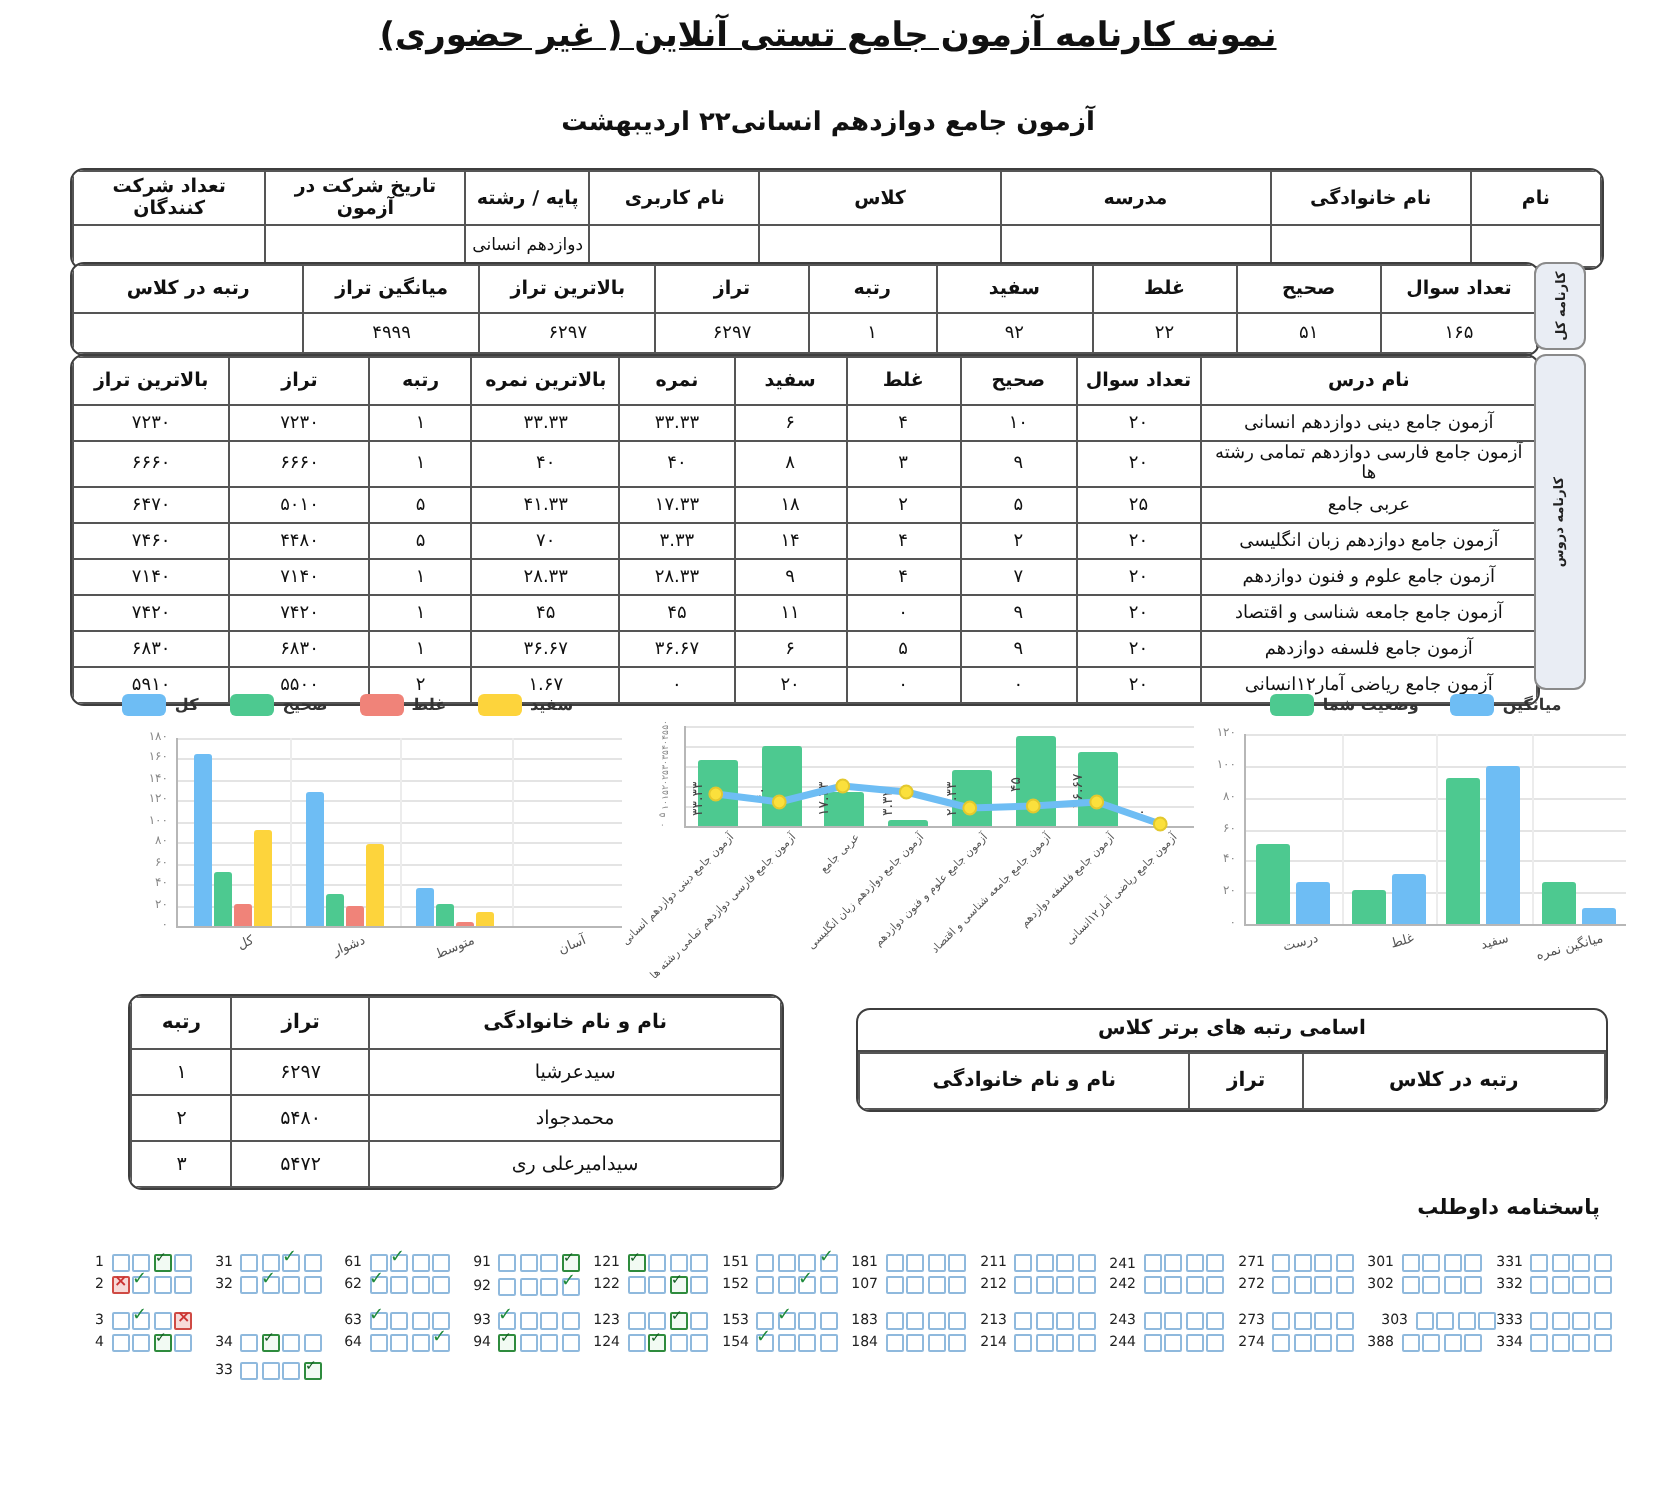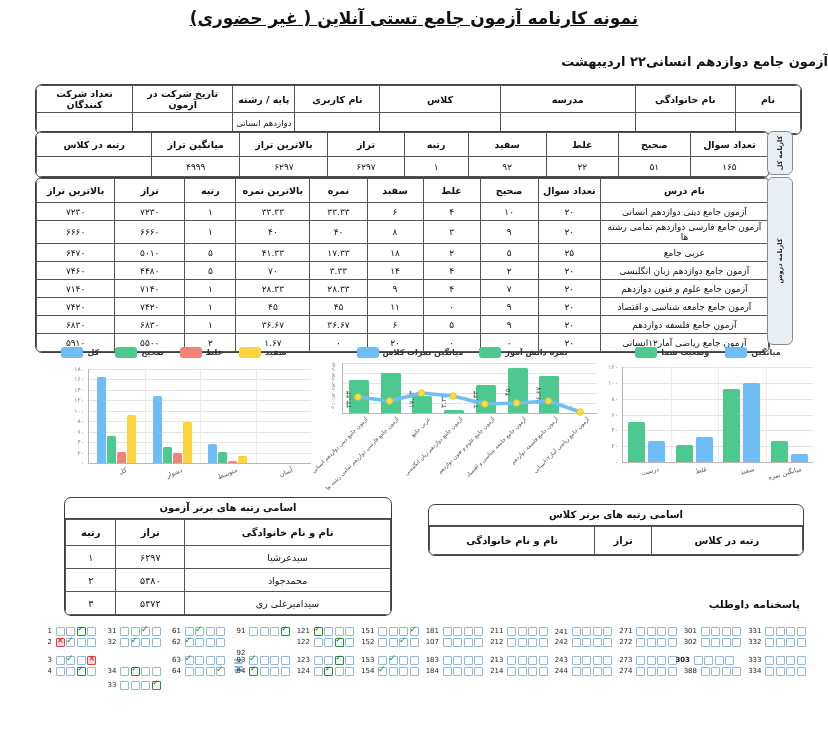--- a/index.html
+++ b/index.html
@@ -1,21 +1,21 @@
 <!DOCTYPE html>
 <html lang="fa"><head>
 <meta charset="utf-8">
 <style>
   html,body{margin:0;padding:0;background:#fff;}
   #page{position:relative;width:828px;height:744px;background:#fff;overflow:hidden;
         font-family:"DejaVu Sans", sans-serif;direction:rtl;color:#111;}
   
   #page-title{position:absolute;left:0;right:0;top:8px;text-align:center;font-size:17px;
               font-weight:bold;text-decoration:underline;}
-  #page-subtitle{position:absolute;left:0;right:0;top:54px;text-align:right;font-size:13px;font-weight:bold;}
+  #page-subtitle{position:absolute;left:0;right:0;top:54px;text-align:center;font-size:13px;font-weight:bold;}
   
   .tblwrap{position:absolute;border:1.5px solid #3e3e3e;border-radius:7px;overflow:hidden;background:#fff;}
   .rtbl{border-collapse:collapse;table-layout:fixed;width:100%;direction:rtl;}
   .rtbl th,.rtbl td{border:1px solid #555;text-align:center;vertical-align:middle;
                     padding:1px 2px;overflow:hidden;}
   .rtbl th{font-weight:bold;font-size:9.5px;}
   .rtbl td{font-size:9px;}
   #t-info th{height:24px;} #t-info td{height:18px;font-size:8.5px;}
   #t-total th{height:21px;} #t-total td{height:17px;}
   #t-lessons th{height:21px;} #t-lessons td{height:15px;}
@@ -342,30 +342,20 @@
         <span style="transform: rotate(-22deg); font-size: 6.5px;">دشوار</span>
       </div>
       <div class="xanchor" style="left: 205.75px; top: 120px;">
         <span style="transform: rotate(-22deg); font-size: 6.5px;">متوسط</span>
       </div>
       <div class="xanchor" style="left: 261.25px; top: 120px;">
         <span style="transform: rotate(-22deg); font-size: 6.5px;">آسان</span>
       </div>
     </div>
   <div class="chart" id="chart-scores" style="left:318px;top:346px;width:288px;height:150px;">
-      <div class="legend">
-        <span class="lg-item">
-          <span class="swatch" style="background: rgb(110, 189, 244);"></span>
-          <span class="lg-label">میانگین نمرات کلاس</span>
-        </span>
-        <span class="lg-item">
-          <span class="swatch" style="background: rgb(77, 201, 144);"></span>
-          <span class="lg-label">نمره دانش آموز</span>
-        </span>
-      </div>
       <div class="plot" style="left: 24px; top: 17px; width: 254px; height: 50px;">
         <div class="gl" style="top: 40px;"></div>
         <div class="gl" style="top: 30px;"></div>
         <div class="gl" style="top: 20px;"></div>
         <div class="gl" style="top: 10px;"></div>
         <div class="gl" style="top: 0px;"></div>
         <div class="bar" style="left: 5.875px; bottom: 0px; width: 20px; height: 33.33px; background: rgb(77, 201, 144);"></div>
         <div class="bar" style="left: 37.625px; bottom: 0px; width: 20px; height: 40px; background: rgb(77, 201, 144);"></div>
         <div class="bar" style="left: 69.375px; bottom: 0px; width: 20px; height: 17.33px; background: rgb(77, 201, 144);"></div>
         <div class="bar" style="left: 101.125px; bottom: 0px; width: 20px; height: 3.33px; background: rgb(77, 201, 144);"></div>
@@ -473,21 +463,20 @@
       </div>
       <div class="xanchor" style="left: 156.75px; top: 119px;">
         <span style="transform: rotate(-15deg); font-size: 6.5px;">سفید</span>
       </div>
       <div class="xanchor" style="left: 204.25px; top: 119px;">
         <span style="transform: rotate(-15deg); font-size: 6.5px;">میانگین نمره</span>
       </div>
     </div>
 
   <div class="tblwrap" id="w-ranks-exam" style="left:64px;top:497px;width:326px;">
-    <div class="tbl-title">اسامی رتبه های برتر آزمون</div>
     <table class="rtbl" id="t-ranks-exam">
         <colgroup>
           <col style="width: 204px;">
           <col style="width: 68px;">
           <col style="width: 50px;">
         </colgroup>
         <thead>
           <tr>
             <th>نام و نام خانوادگی</th>
             <th>تراز</th>
@@ -633,21 +622,21 @@
         <span class="cb"></span>
         <span class="cb"></span>
       </div>
       <div class="agrp" style="left: 129px; top: 11px;">
         <span class="anum">62</span>
         <span class="cb c"></span>
         <span class="cb"></span>
         <span class="cb"></span>
         <span class="cb"></span>
       </div>
-      <div class="agrp" style="left: 193.5px; top: 23px; flex-direction: column;">
+      <div class="agrp" style="left: 193.5px; top: 12px;">
         <span class="anum">92</span>
         <span class="cb"></span>
         <span class="cb"></span>
         <span class="cb"></span>
         <span class="cb c"></span>
       </div>
       <div class="agrp" style="left: 258px; top: 11px;">
         <span class="anum">122</span>
         <span class="cb"></span>
         <span class="cb"></span>
@@ -766,21 +755,21 @@
         <span class="cb"></span>
         <span class="cb"></span>
       </div>
       <div class="agrp" style="left: 580.5px; top: 29px;">
         <span class="anum">273</span>
         <span class="cb"></span>
         <span class="cb"></span>
         <span class="cb"></span>
         <span class="cb"></span>
       </div>
-      <div class="agrp" style="left: 638px; top: 29px; font-weight: bold;">
+      <div class="agrp" style="left: 652px; top: 29px;">
         <span class="anum">303</span>
         <span class="cb"></span>
         <span class="cb"></span>
         <span class="cb"></span>
         <span class="cb"></span>
       </div>
       <div class="agrp" style="left: 709.5px; top: 29px;">
         <span class="anum">333</span>
         <span class="cb"></span>
         <span class="cb"></span>

